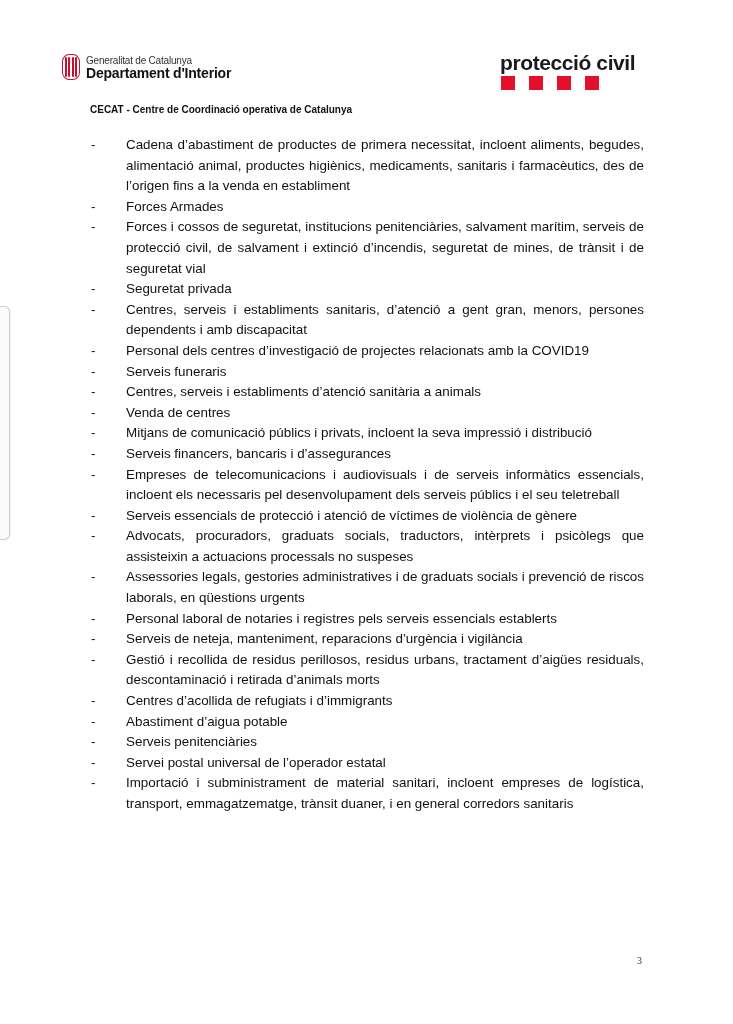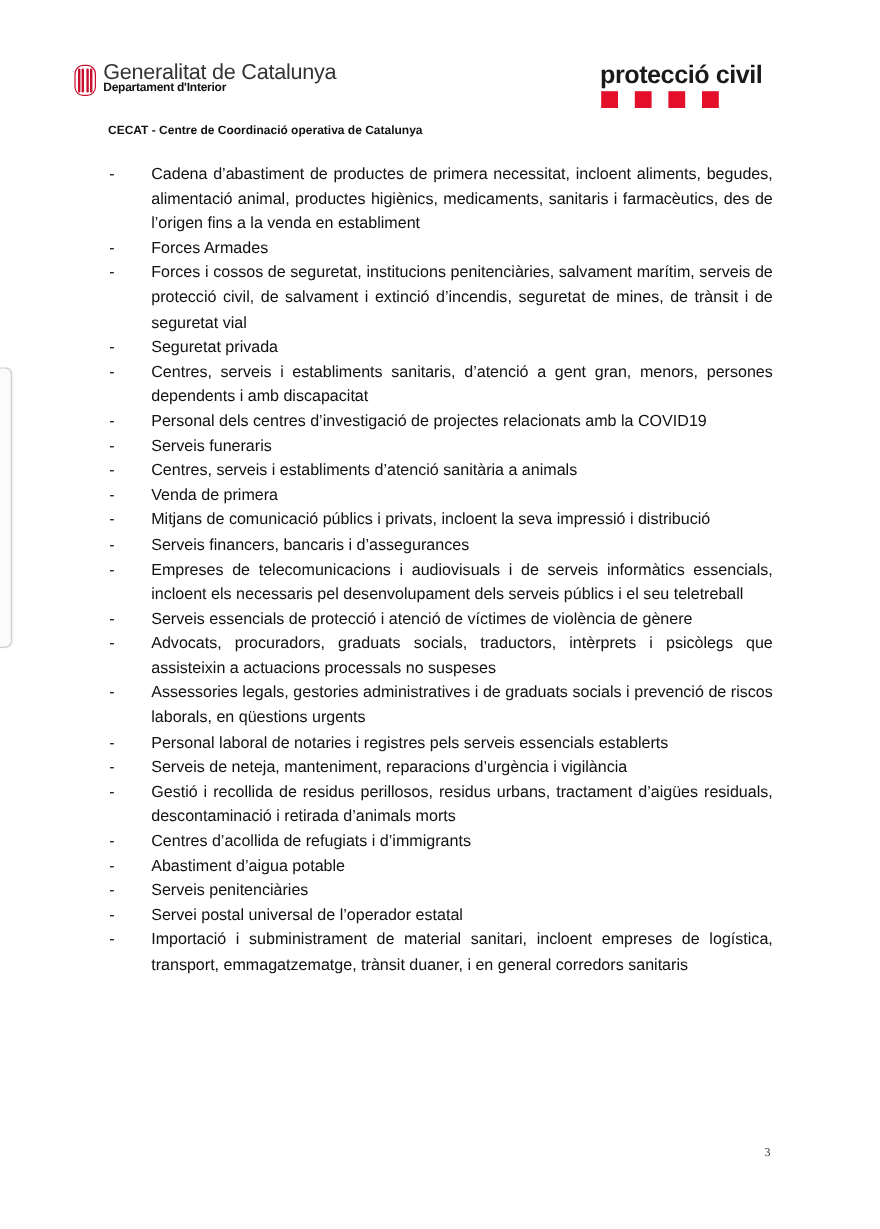--- a/index.html
+++ b/index.html
@@ -54,27 +54,27 @@
       box-sizing: border-box;
       margin-right: 6px;
     }
     .gen-emblem span {
       width: 2px;
       background: #c8102e;
       border-radius: 1px;
     }
     .gen-text { line-height: 13px; }
     .gen-text .l1 {
-      font-size: 18px;
+      font-size: 10px;
       color: #333;
       font-weight: normal;
       letter-spacing: -0.2px;
     }
     .gen-text .l2 {
-      font-size: 10px;
+      font-size: 14px;
       color: #111;
       font-weight: bold;
       letter-spacing: -0.2px;
     }
     
     .pc-logo {
       position: absolute;
       left: 500px;
       top: 52px;
     }
@@ -176,21 +176,21 @@
   <div class="content">
     <ul>
       <li>Cadena d’abastiment de productes de primera necessitat, incloent aliments, begudes, alimentació animal, productes higiènics, medicaments, sanitaris i farmacèutics, des de l’origen fins a la venda en establiment</li>
       <li>Forces Armades</li>
       <li>Forces i cossos de seguretat, institucions penitenciàries, salvament marítim, serveis de protecció civil, de salvament i extinció d’incendis, seguretat de mines, de trànsit i de seguretat vial</li>
       <li>Seguretat privada</li>
       <li>Centres, serveis i establiments sanitaris, d’atenció a gent gran, menors, persones dependents i amb discapacitat</li>
       <li>Personal dels centres d’investigació de projectes relacionats amb la COVID19</li>
       <li>Serveis funeraris</li>
       <li>Centres, serveis i establiments d’atenció sanitària a animals</li>
-      <li>Venda de primera</li>
+      <li>Venda de centres</li>
       <li>Mitjans de comunicació públics i privats, incloent la seva impressió i distribució</li>
       <li>Serveis financers, bancaris i d’assegurances</li>
       <li>Empreses de telecomunicacions i audiovisuals i de serveis informàtics essencials, incloent els necessaris pel desenvolupament dels serveis públics i el seu teletreball</li>
       <li>Serveis essencials de protecció i atenció de víctimes de violència de gènere</li>
       <li>Advocats, procuradors, graduats socials, traductors, intèrprets i psicòlegs que assisteixin a actuacions processals no suspeses</li>
       <li>Assessories legals, gestories administratives i de graduats socials i prevenció de riscos laborals, en qüestions urgents</li>
       <li>Personal laboral de notaries i registres pels serveis essencials establerts</li>
       <li>Serveis de neteja, manteniment, reparacions d’urgència i vigilància</li>
       <li>Gestió i recollida de residus perillosos, residus urbans, tractament d’aigües residuals, descontaminació i retirada d’animals morts</li>
       <li>Centres d’acollida de refugiats i d’immigrants</li>

